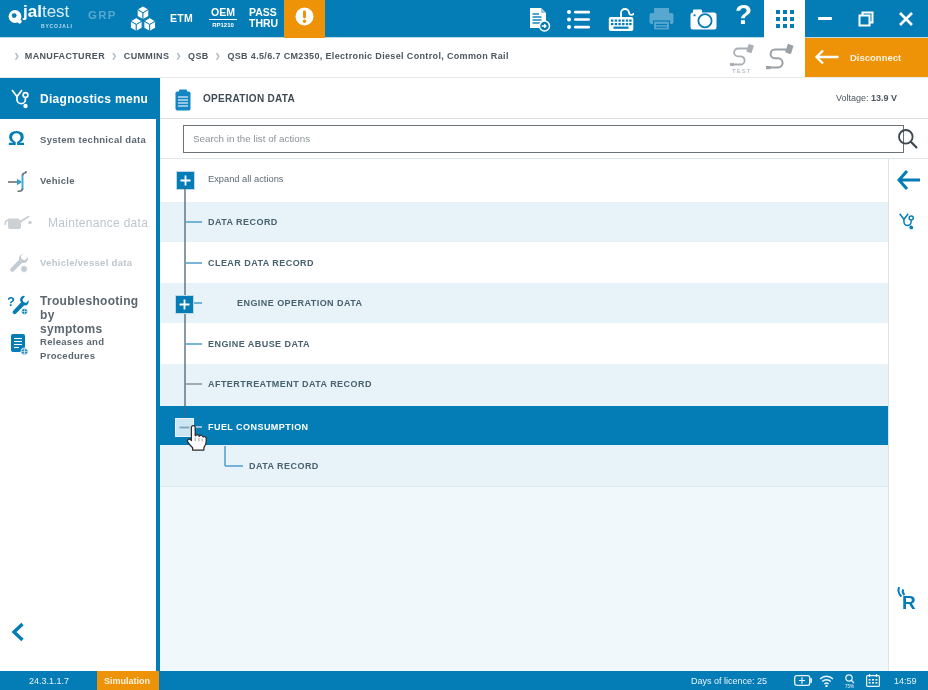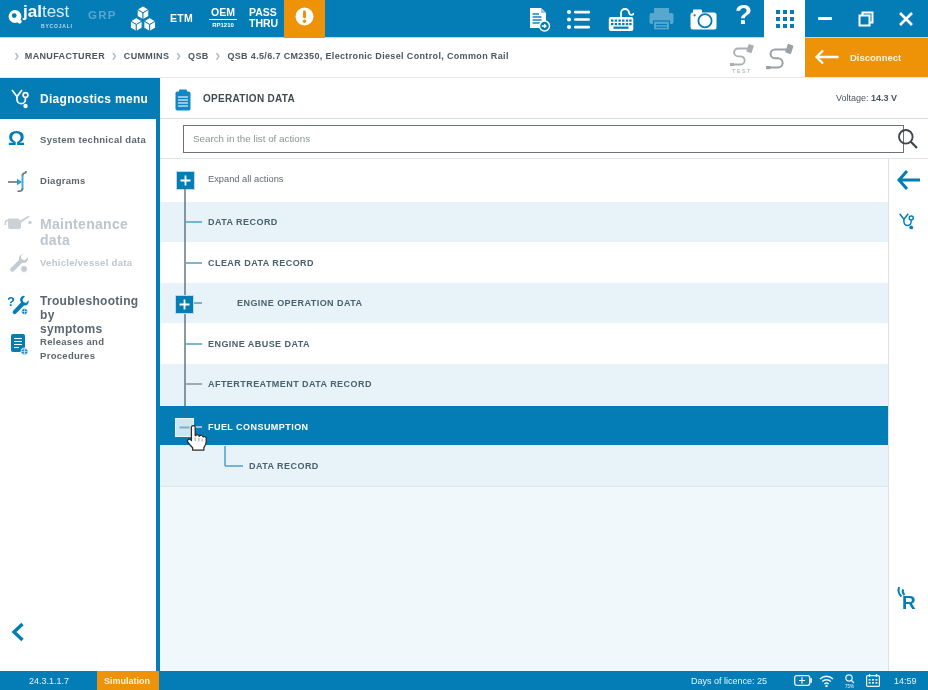--- a/index.html
+++ b/index.html
@@ -190,38 +190,38 @@
     </svg>
     <div class="abs" style="left:40px;top:14px;font-size:12px;font-weight:bold;letter-spacing:0.3px;color:#fff;">Diagnostics menu</div>
   </div>
 
   <div class="abs" style="left:0;top:41px;width:156px;height:41px;">
     <div class="abs" style="left:8px;top:7px;font-size:21px;font-weight:bold;color:#047cb6;">Ω</div>
     <div class="abs" style="left:40px;top:15px;font-size:9.5px;font-weight:bold;letter-spacing:0.3px;color:#5b6770;">System technical data</div>
   </div>
 
   <div class="abs" style="left:0;top:82px;width:156px;height:41px;">
-    <div class="abs" style="left:40px;top:15px;font-size:9.5px;font-weight:bold;letter-spacing:0.3px;color:#5b6770;">Diagrams</div>
+    <div class="abs" style="left:40px;top:15px;font-size:9.5px;font-weight:bold;letter-spacing:0.3px;color:#5b6770;">Vehicle</div>
     <svg class="abs" style="left:8px;top:11px;" width="20" height="22" viewBox="0 0 20 22">
       <line x1="0" y1="11" x2="10.5" y2="11" stroke="#6b7278" stroke-width="1.6"></line>
       <path d="M9 7.8 L14.2 11 L9 14.2 Z" fill="#2d9fd0"></path>
       <line x1="14.5" y1="3.2" x2="14.5" y2="18.8" stroke="#47abd8" stroke-width="2"></line>
       <path d="M14.5 4.5 q0.2 -2.8 3.3 -2.8 l0 -1.7" fill="none" stroke="#6b7278" stroke-width="1.6"></path>
       <path d="M14.5 17.5 q-0.2 2.8 -3.3 2.8 l-1.7 0" fill="none" stroke="#6b7278" stroke-width="1.6"></path>
     </svg>
   </div>
 
   <div class="abs" style="left:0;top:123px;width:156px;height:41px;">
     <svg class="abs" style="left:4px;top:13px;" width="28" height="17" viewBox="0 0 28 17">
       <path d="M4 4.5 h10.5 l2.5 3 v5.5 a2 2 0 0 1 -2 2 h-9 a2 2 0 0 1 -2 -2 z" fill="#ccd1d5"></path>
       <path d="M4.5 6 a3.2 3.2 0 0 0 -3.2 3.6 l0 1.4" fill="none" stroke="#c9ced2" stroke-width="1.6"></path>
       <path d="M15.5 7 L24.5 1.8 L26 2.6 L17 8.5" fill="#c9ced2"></path>
       <circle cx="26" cy="8.5" r="1.7" fill="#c9ced2"></circle>
     </svg>
-    <div class="abs" style="left:40px;top:15px;font-size:14px;font-weight:bold;letter-spacing:0.3px;color:#bcc6cd;">Maintenance data</div>
+    <div class="abs" style="left:48px;top:15px;font-size:12px;font-weight:normal;letter-spacing:0.3px;color:#bcc6cd;">Maintenance data</div>
   </div>
 
   <div class="abs" style="left:0;top:164px;width:156px;height:41px;">
     <svg class="abs" style="left:9px;top:11px;" width="20" height="20" viewBox="0 0 20 20">
       <path d="M14.5 1 a4.5 4.5 0 0 0 -4.3 5.8 L1.5 15.5 a2.2 2.2 0 0 0 3 3 L13.2 9.8 a4.5 4.5 0 0 0 5.6 -5.6 l-3 3 l-3 -1 l-1 -3 l3 -3 z" fill="#c3ccd2"></path>
       <circle cx="15" cy="16" r="3.4" fill="#c3ccd2" stroke="#fff" stroke-width="0.8"></circle>
     </svg>
     <div class="abs" style="left:40px;top:15px;font-size:9.5px;font-weight:bold;letter-spacing:0.3px;color:#bcc6cd;">Vehicle/vessel data</div>
   </div>
 
@@ -262,21 +262,21 @@
     <rect x="0.5" y="2.5" width="15" height="19" rx="1.8" fill="#1287c4"></rect>
     <rect x="4" y="0.5" width="8" height="3.6" rx="1" fill="#1287c4"></rect>
     <g stroke="#e8f4fa" stroke-width="1.2">
       <line x1="3" y1="8" x2="13" y2="8"></line>
         <line x1="3" y1="11" x2="13" y2="11"></line>
         <line x1="3" y1="14" x2="13" y2="14"></line>
         <line x1="3" y1="17" x2="13" y2="17"></line>
     </g>
   </svg>
   <div class="abs" style="left:43px;top:15px;font-size:10px;font-weight:bold;color:#3f4b54;letter-spacing:0.3px;">OPERATION DATA</div>
-  <div class="abs" style="left:0;top:15px;width:737px;text-align:right;font-size:9px;color:#4b565f;">Voltage: <b>14.3 V</b></div>
+  <div class="abs" style="left:0;top:15px;width:737px;text-align:right;font-size:9px;color:#4b565f;">Voltage: <b>13.9 V</b></div>
   <div class="abs" style="left:0;top:40px;width:768px;height:1px;background:#ddd;"></div>
 
   <div class="abs" style="left:7px;top:47px;width:719px;height:26px;border:1.5px solid #6b7278;background:#fff;margin-left:16px;">
     <div class="abs" style="left:9px;top:6.5px;font-size:9.8px;color:#8a9399;">Search in the list of actions</div>
   </div>
   <svg class="abs" style="left:737px;top:50px;" width="22" height="22" viewBox="0 0 22 22">
     <circle cx="8.8" cy="8.8" r="6.8" fill="none" stroke="#3d464d" stroke-width="1.8"></circle>
     <line x1="13.8" y1="13.8" x2="20" y2="20" stroke="#3d464d" stroke-width="2.2"></line>
   </svg>
   <div class="abs" style="left:0;top:80px;width:768px;height:1px;background:#dfe5e9;"></div>

